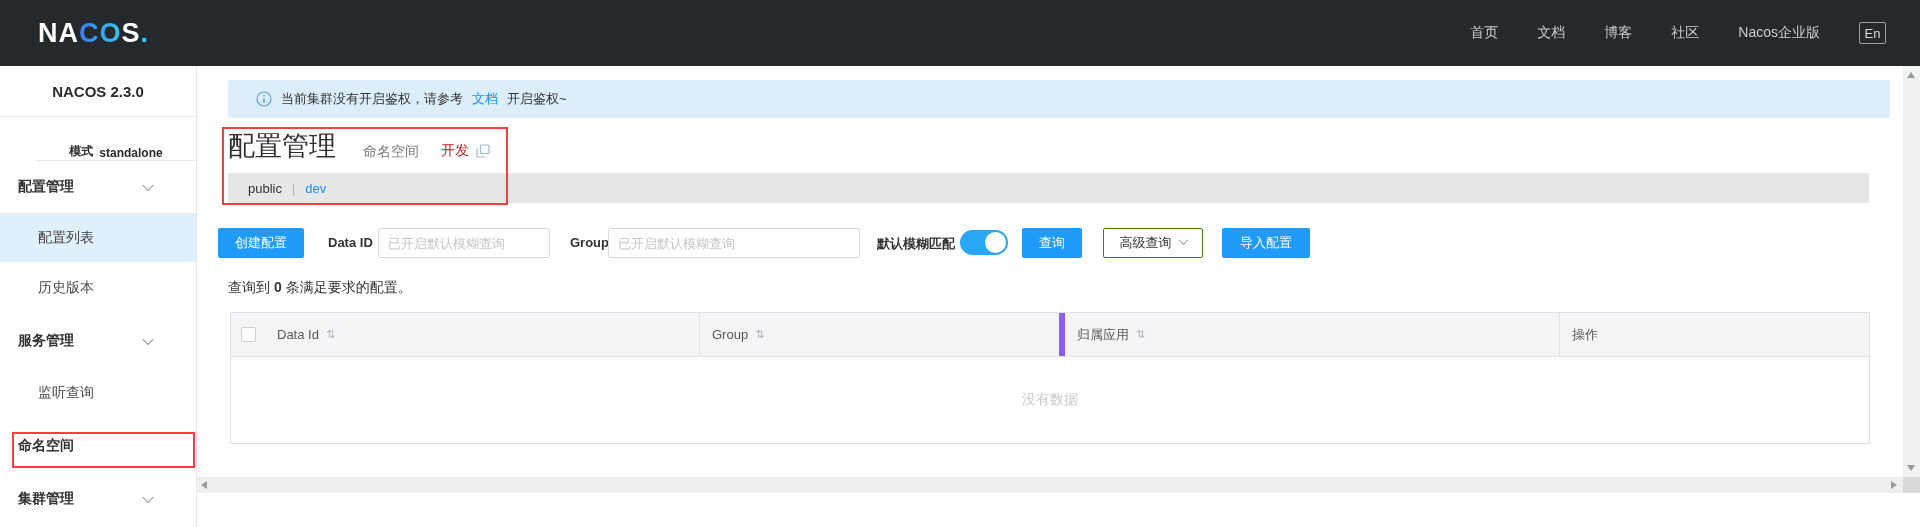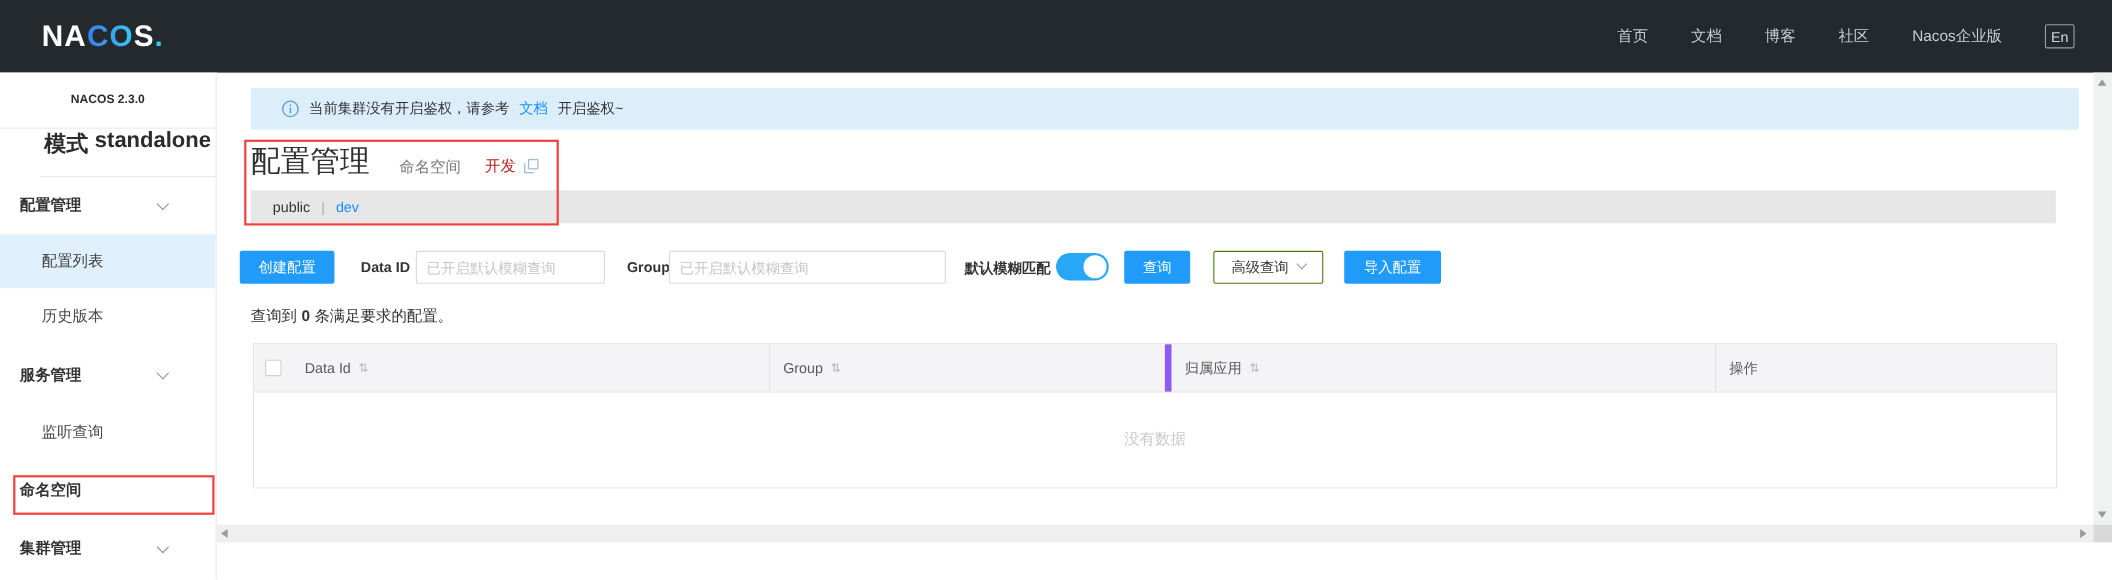--- a/index.html
+++ b/index.html
@@ -16,23 +16,23 @@
   .logo .dot { color:#38c8f3; }
   .nav-links { margin-left:auto; margin-right:34px; display:flex; align-items:center; column-gap:39px; }
   .nav-link { color:#c9ccd0; font-size:14px; text-decoration:none; cursor:pointer; }
   .lang-btn { width:27px; height:22px; border:1px solid #9aa0a6; border-radius:2px; color:#d5d8da;
               font-size:13px; display:flex; align-items:center; justify-content:center; cursor:pointer; }
 
   
   .sidebar { position:absolute; left:0; top:66px; width:197px; height:461px; background:#fff;
              border-right:1px solid #e8e8e8; display:flex; flex-direction:column; }
   .sb-version { height:51px; display:flex; align-items:center; justify-content:center;
-                font-size:11px; font-weight:bold; color:#2b2b2b; border-bottom:1px solid #eaeaea; }
-  .sb-mode { height:44px; display:flex; align-items:flex-start; justify-content:center; gap:6px;
-             font-size:20px; font-weight:bold; color:#2b2b2b; border-bottom:1px solid #eaeaea;margin-left:36px; }
+                font-size:15px; font-weight:bold; color:#2b2b2b; border-bottom:1px solid #eaeaea; }
+  .sb-mode { height:44px; display:flex; align-items:flex-end; justify-content:center; gap:6px;
+             font-size:12px; font-weight:bold; color:#2b2b2b; border-bottom:1px solid #eaeaea;margin-left:36px; }
   .sb-item { position:relative; display:flex; align-items:center; font-size:14px; color:#333; cursor:pointer; }
   .sb-group { height:53px; padding-left:18px; font-weight:bold; }
   .sb-group-first { border-bottom:1px solid #eaeaea; height:53px; }
   .sb-sub { height:52px; padding-left:38px; color:#4a4a4a; }
   .sb-sub.active { height:48px; background:#e1f0fd; color:#404040; }
   .sb-leaf { height:53px; padding-left:18px; font-weight:bold; }
   .chevron { position:absolute; right:44px; top:50%; width:8px; height:8px;
              border-right:1.5px solid #8e9398; border-bottom:1.5px solid #8e9398;
              transform:translateY(-70%) rotate(45deg); }
   .sb-annotation { position:absolute; left:12px; top:366px; width:183px; height:36px;

